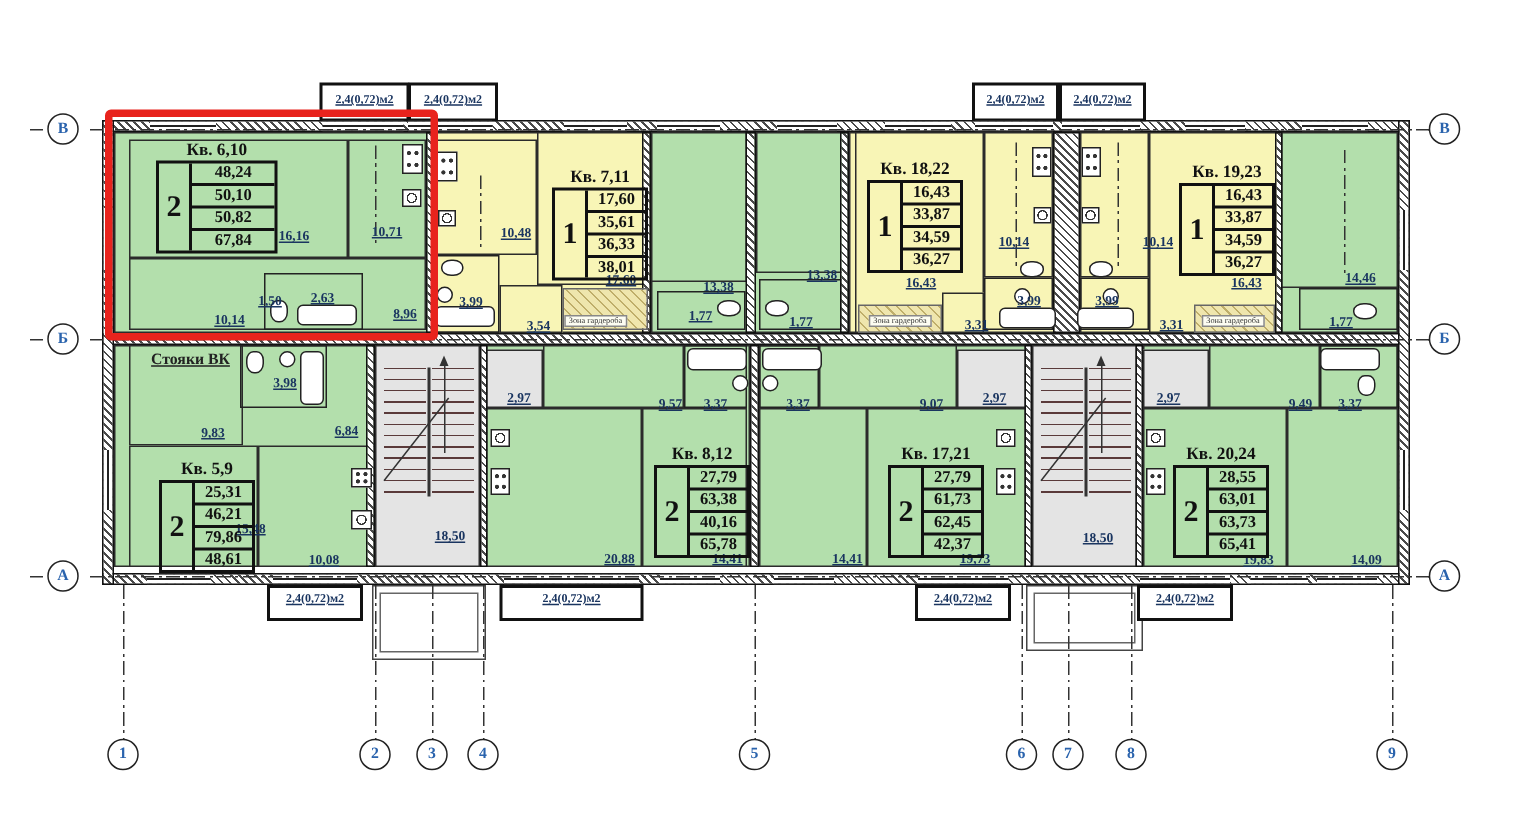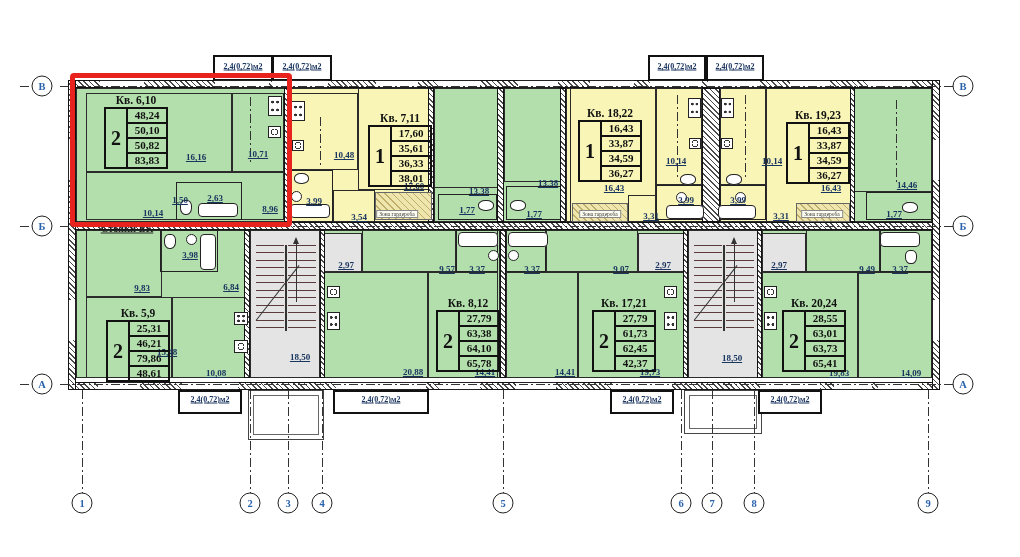--- a/index.html
+++ b/index.html
@@ -315,30 +315,30 @@
     <div class="bal" style="left: 302px; top: 66px;">2,4(0,72)м2</div>
     <div class="bal" style="left: 677px; top: 66px;">2,4(0,72)м2</div>
     <div class="bal" style="left: 735px; top: 66px;">2,4(0,72)м2</div>
     <div class="bal" style="left: 210px; top: 399px;">2,4(0,72)м2</div>
     <div class="bal" style="left: 381px; top: 399px;">2,4(0,72)м2</div>
     <div class="bal" style="left: 642px; top: 399px;">2,4(0,72)м2</div>
     <div class="bal" style="left: 790px; top: 399px;">2,4(0,72)м2</div>
     <div class="wardlab" style="left: 397px; top: 214px;">Зона гардероба</div>
     <div class="wardlab" style="left: 600px; top: 214px;">Зона гардероба</div>
     <div class="wardlab" style="left: 822px; top: 214px;">Зона гардероба</div>
-    <div class="risers" style="left: 127px; top: 228px;">Стояки ВК</div>
-    <div class="apt" style="left: 104px; top: 94px; width: 64px;">
+    <div class="risers" style="left: 127px; top: 240px;">Стояки ВК</div>
+    <div class="apt" style="left: 104px; top: 94px; width: 81px;">
       <div class="hdr">Кв. 6,10</div>
       <div class="box">
         <div class="num">2</div>
         <div class="vals">
           <div>48,24</div>
           <div>50,10</div>
           <div>50,82</div>
-          <div>83,83</div>
+          <div>67,84</div>
         </div>
       </div>
     </div>
     <div class="apt" style="left: 368px; top: 112px; width: 64px;">
       <div class="hdr">Кв. 7,11</div>
       <div class="box">
         <div class="num">1</div>
         <div class="vals">
           <div>17,60</div>
           <div>35,61</div>
@@ -383,21 +383,21 @@
         </div>
       </div>
     </div>
     <div class="apt" style="left: 436px; top: 297px; width: 64px;">
       <div class="hdr">Кв. 8,12</div>
       <div class="box">
         <div class="num">2</div>
         <div class="vals">
           <div>27,79</div>
           <div>63,38</div>
-          <div>64,10</div>
+          <div>40,16</div>
           <div>65,78</div>
         </div>
       </div>
     </div>
     <div class="apt" style="left: 592px; top: 297px; width: 64px;">
       <div class="hdr">Кв. 17,21</div>
       <div class="box">
         <div class="num">2</div>
         <div class="vals">
           <div>27,79</div>

